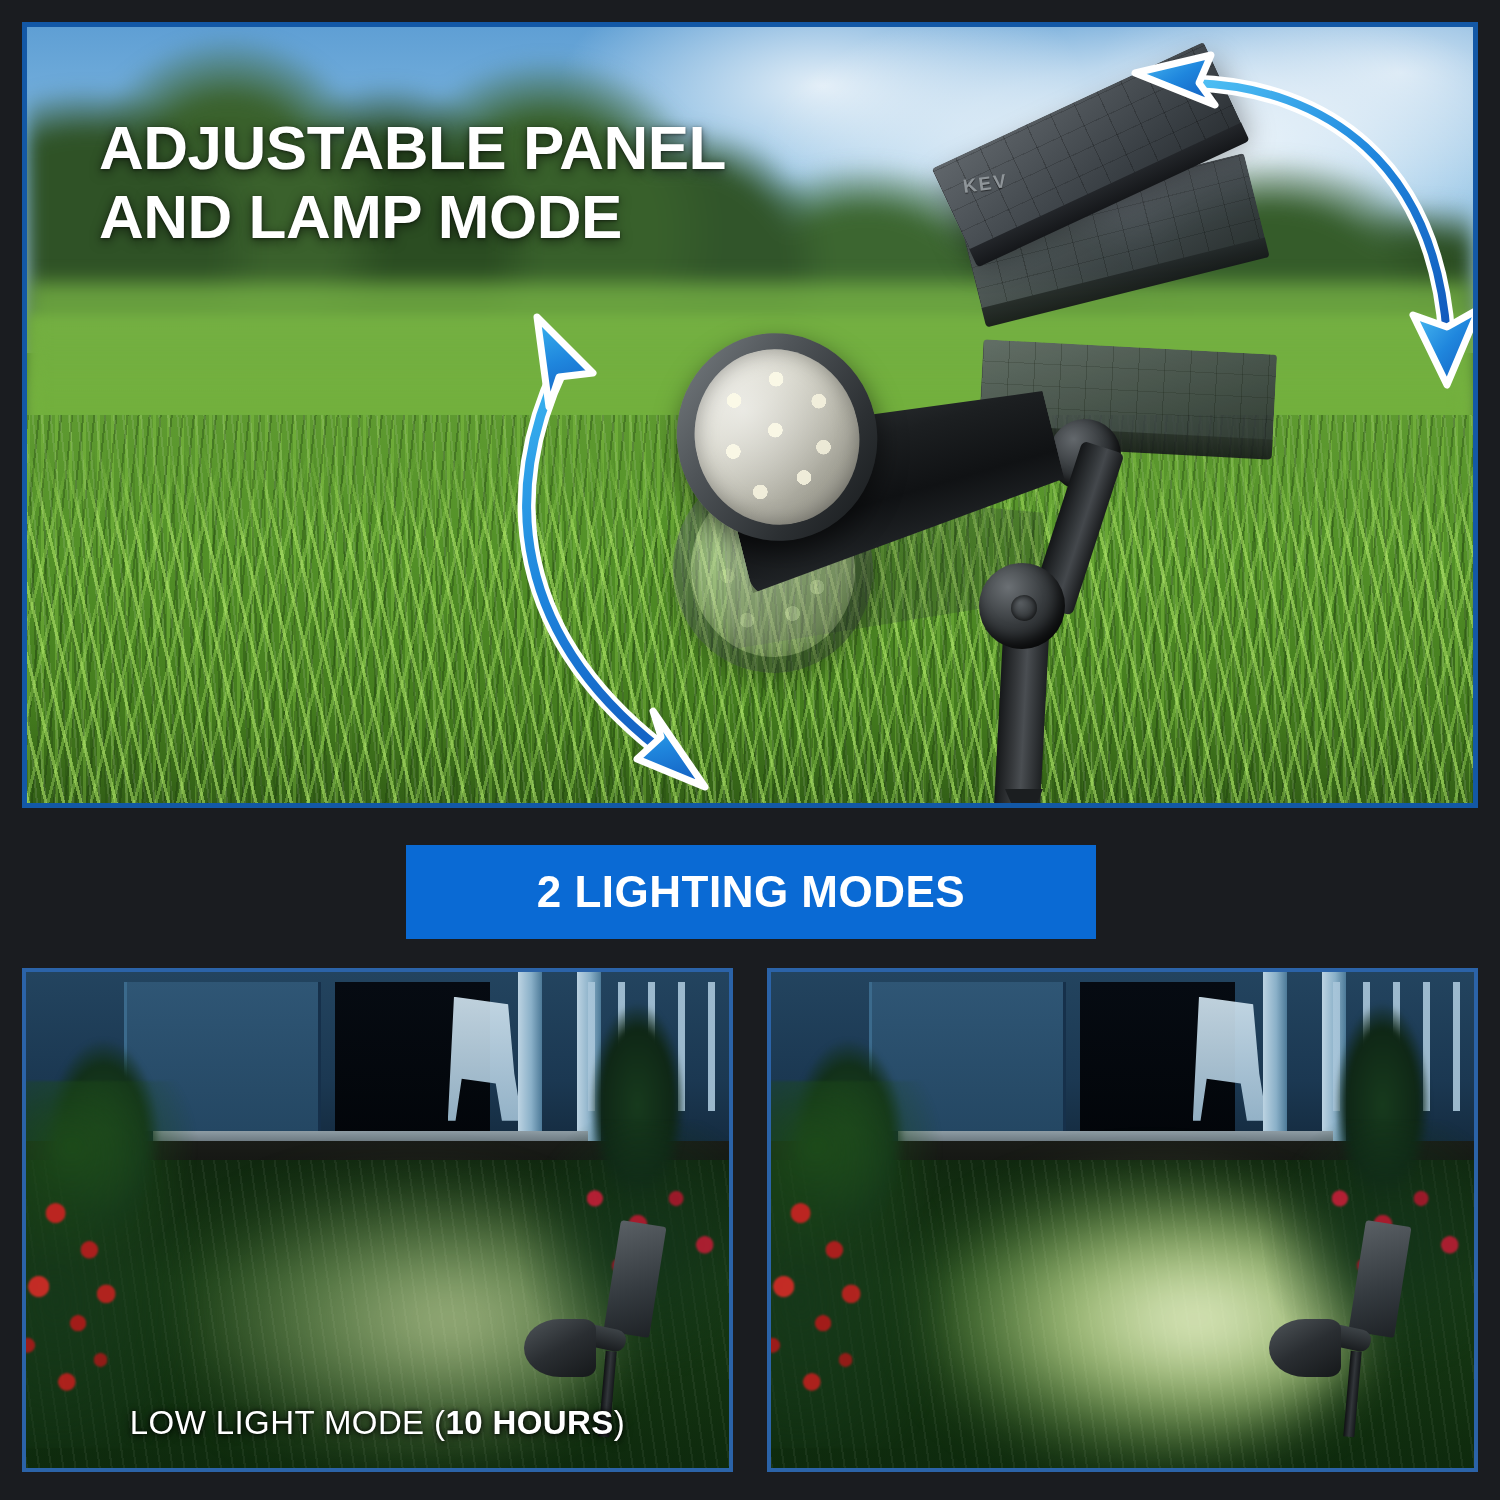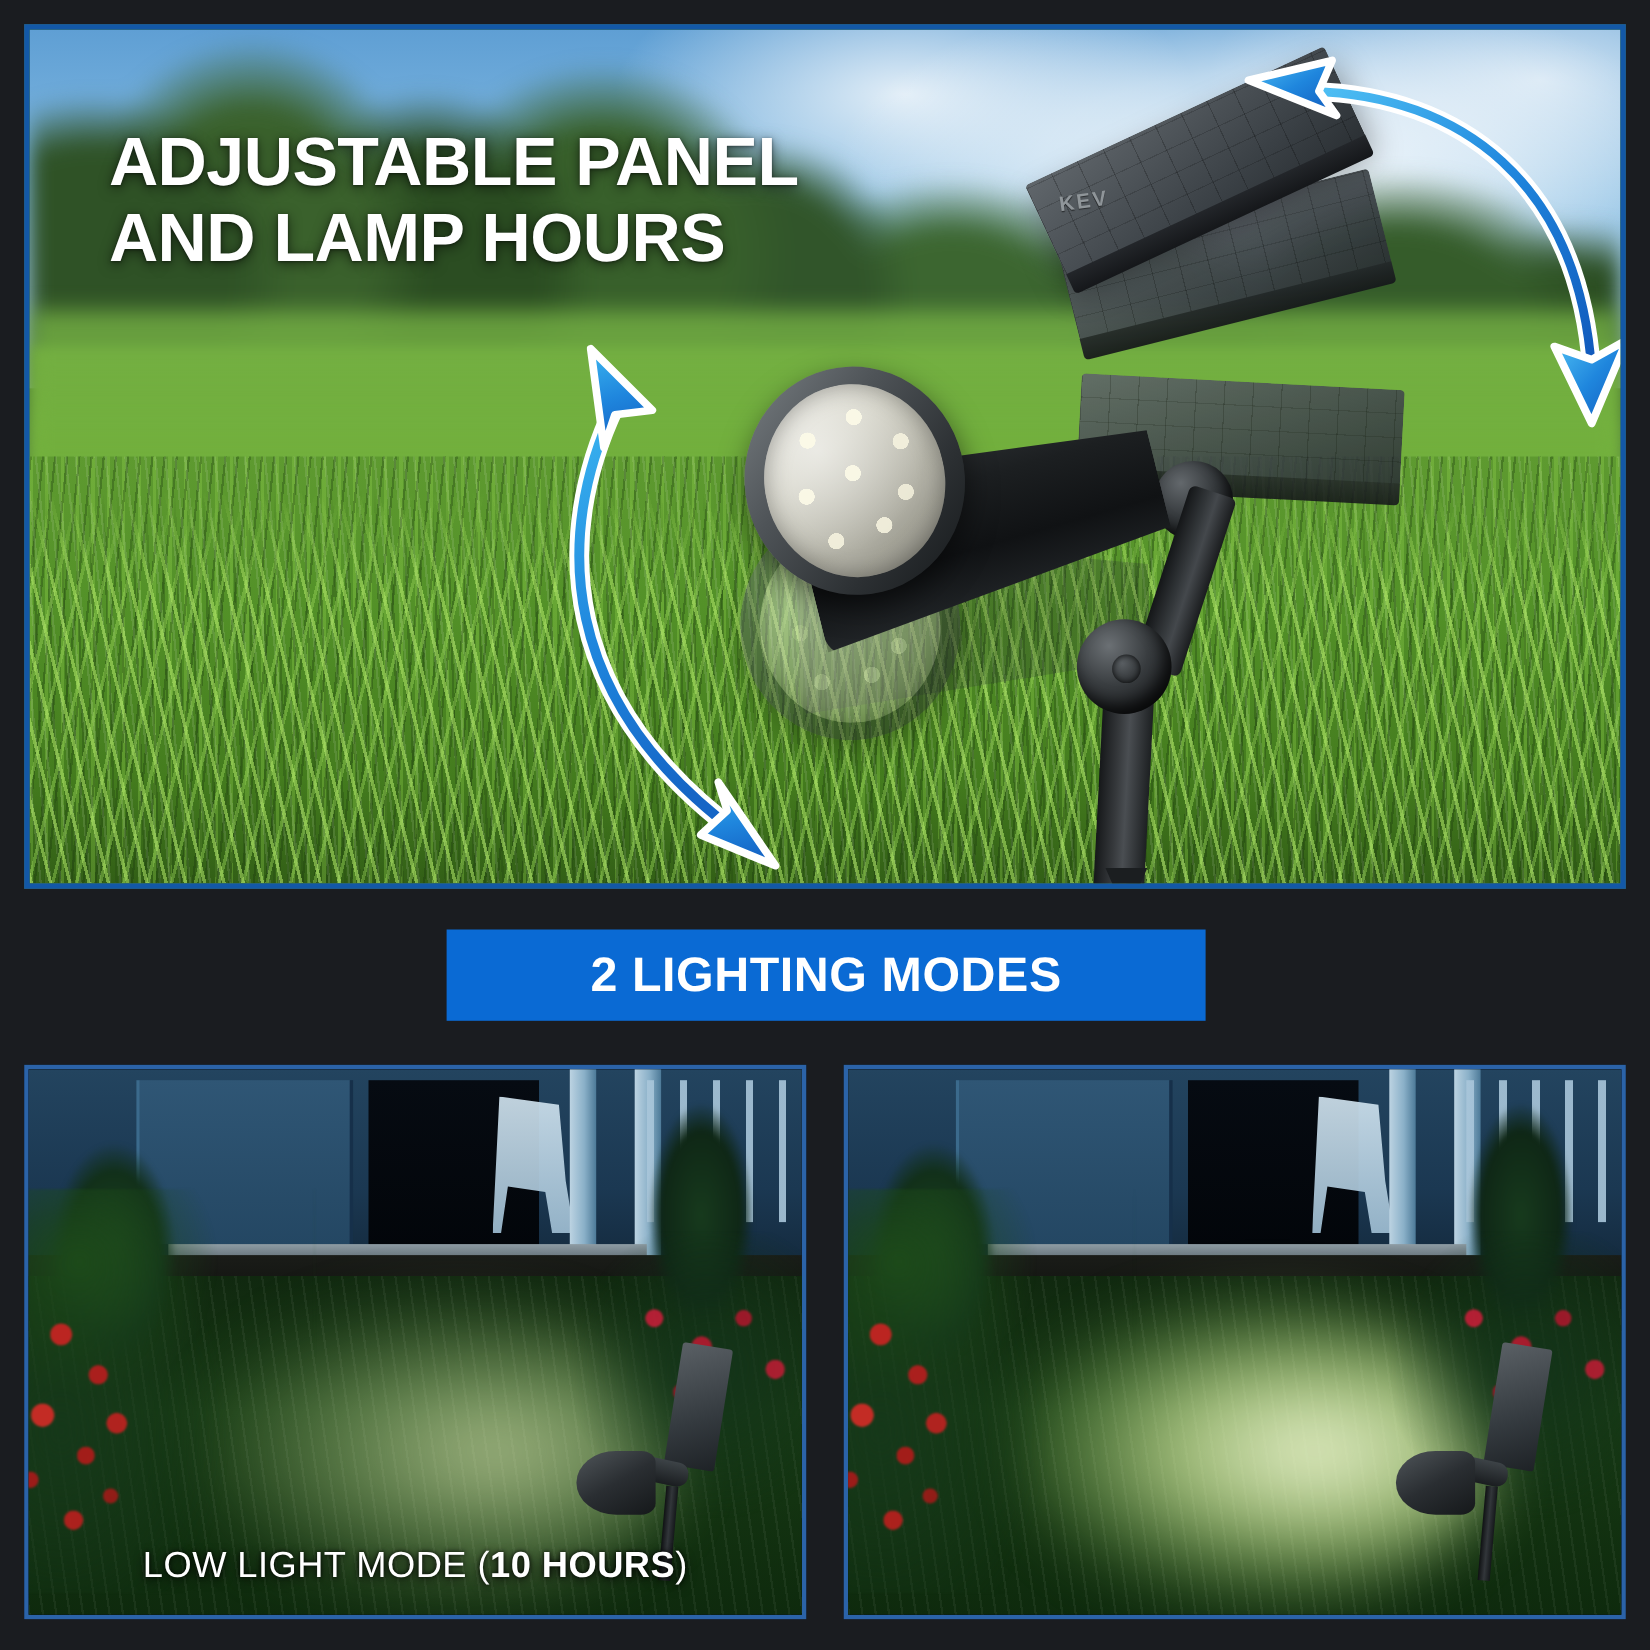--- a/index.html
+++ b/index.html
@@ -295,21 +295,21 @@
   .arrow-svg { position: absolute; overflow: visible; }
   .arrow-left-svg  { left: 470px; top: 280px; width: 280px; height: 500px; }
   .arrow-right-svg { left: 1090px; top: 18px; width: 380px; height: 350px; }
 
   
   .banner {
     position: absolute;
     left: 406px;
     top: 845px;
     width: 690px;
-    height: 83px;
+    height: 94px;
     background: #0a6ad4;
     display: flex;
     align-items: center;
     justify-content: center;
   }
   .banner-text {
     color: #ffffff;
     font-size: 44px;
     font-weight: 700;
     letter-spacing: 0.5px;
@@ -324,21 +324,21 @@
     height: 504px;
     display: flex;
     justify-content: space-between;
   }
   .mode-card {
     position: relative;
     width: 711px;
     height: 504px;
     border: 4px solid #2b63a8;
     overflow: hidden;
-    background: #000000;
+    background: #3b82f6;
   }
 
   .night-scene { position: absolute; inset: 0; }
   
   .house {
     position: absolute; left: 0; top: 0; width: 100%; height: 40%;
     background: linear-gradient(180deg, #23445f 0%, #1b3852 55%, #122638 100%);
   }
   .garage-door {
     position: absolute; left: 14%; top: 2%; width: 28%; height: 30%;
@@ -480,21 +480,21 @@
     <div class="hero-photo">
       <div class="sky"></div>
       <div class="treeline"></div>
       <div class="lawn-far"></div>
       <div class="lawn-blur-top"></div>
       <div class="lawn-near"></div>
       <div class="grass-blades"></div>
     </div>
 
     <div class="headline">ADJUSTABLE PANEL
-AND LAMP HOURS</div>
+AND LAMP MODE</div>
 
     <div class="lamp-wrap">
       <div class="barrel-ghost"></div>
       <div class="head-ghost">
         <div class="head-ring"></div>
         <div class="head-lens">
           <div class="leds"></div>
         </div>
       </div>
 

